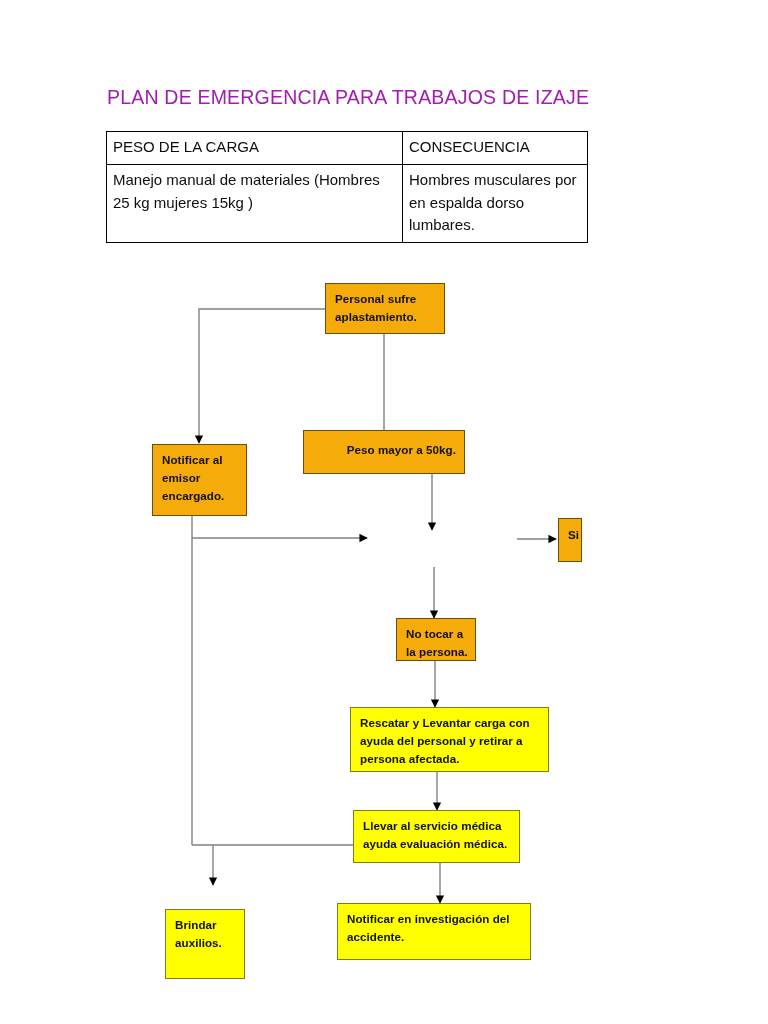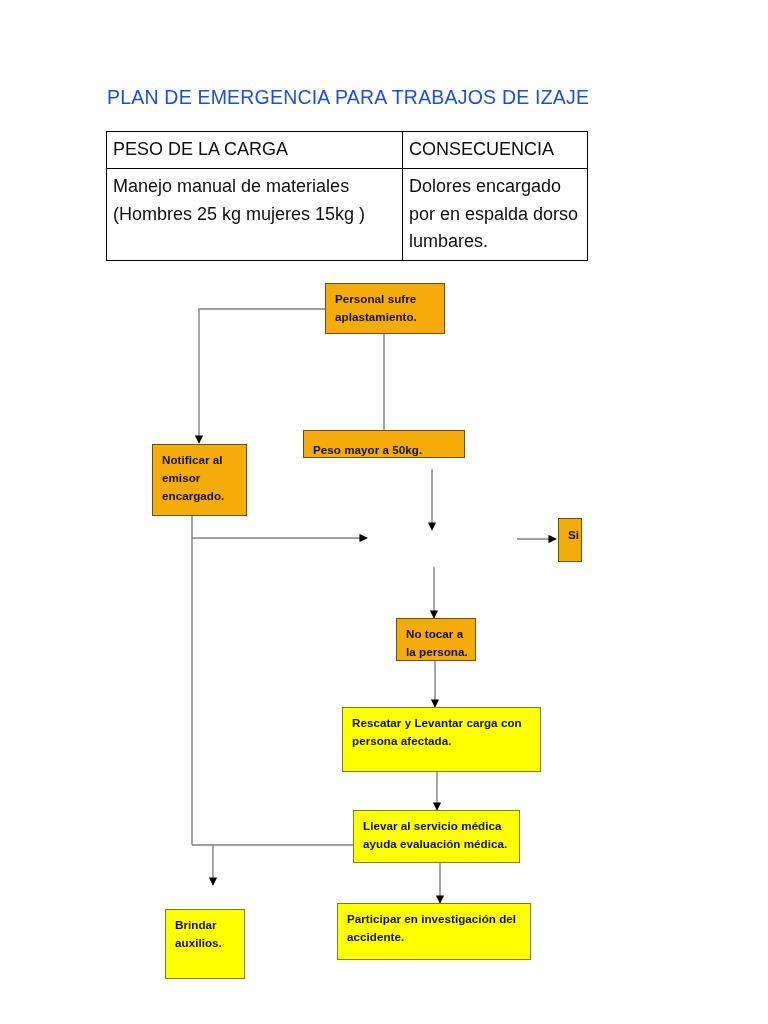--- a/index.html
+++ b/index.html
@@ -24,37 +24,37 @@
   }
 
   
   .doc-title {
     position: absolute;
     left: 107px;
     top: 86px;
     font-size: 19.5px;
     letter-spacing: 0.2px;
     white-space: nowrap;
-    color: #1d4ed8;
+    color: #a21caf;
   }
 
   
   .risk-table {
     position: absolute;
     left: 106px;
     top: 131px;
     width: 455px;
     border-collapse: collapse;
     table-layout: fixed;
   }
   .risk-table td {
     border: 1px solid #000000;
     vertical-align: top;
     padding: 4px 6px 5px 6px;
-    font-size: 18px;
+    font-size: 15px;
     line-height: 1.52;
     color: #0d0d0d;
   }
   .risk-table .col-a { width: 283px; }
   .risk-table .col-b { width: 172px; }
 
   
   #flow {
     position: absolute;
     left: 0;
@@ -97,21 +97,21 @@
   <div class="doc-title">PLAN DE EMERGENCIA PARA TRABAJOS DE IZAJE</div>
 
   <table class="risk-table">
     <tbody>
       <tr>
         <td class="col-a">PESO DE LA CARGA</td>
         <td class="col-b">CONSECUENCIA</td>
       </tr>
       <tr>
         <td class="col-a">Manejo manual de materiales (Hombres 25 kg mujeres 15kg )</td>
-        <td class="col-b">Dolores encargado por en espalda dorso lumbares.</td>
+        <td class="col-b">Hombres musculares por en espalda dorso lumbares.</td>
       </tr>
     </tbody>
   </table>
 
   <div id="flow">
 
     <svg id="flow-lines" viewBox="0 0 768 1024">
       <defs>
         <marker id="arrow" viewBox="0 0 10 10" refX="9" refY="5" markerWidth="6" markerHeight="6" orient="auto-start-reverse">
           <path d="M 0 0 L 10 5 L 0 10 z" fill="#000000"></path>
@@ -148,48 +148,49 @@
       <span class="line">Personal sufre</span>
       <span class="line">aplastamiento.</span>
     </div>
 
     <div class="node orange" style="left:152px; top:444px; width:95px; height:72px;">
       <span class="line">Notificar al</span>
       <span class="line">emisor</span>
       <span class="line">encargado.</span>
     </div>
 
-    <div class="node orange" style="left:303px; top:430px; width:162px; height:28px; padding-top:10px;">
+    <div class="node orange" style="left:303px; top:430px; width:162px; height:44px; padding-top:10px;text-align:right;">
       <span class="line">Peso mayor a 50kg.</span>
     </div>
 
 
     <div class="node orange" style="left:558px; top:518px; width:24px; height:44px; padding-top:7px;">
       <span class="line">Si</span>
     </div>
 
     <div class="node orange" style="left:396px; top:618px; width:80px; height:43px;">
       <span class="line">No tocar a</span>
       <span class="line">la persona.</span>
     </div>
 
-    <div class="node yellow" style="left:342px; top:707px; width:199px; height:65px;">
+    <div class="node yellow" style="left:350px; top:707px; width:199px; height:65px;">
       <span class="line"> Rescatar y Levantar carga con</span>
+      <span class="line">ayuda del personal y retirar a</span>
       <span class="line">persona afectada.</span>
     </div>
 
     <div class="node yellow" style="left:353px; top:810px; width:167px; height:53px;">
       <span class="line">Llevar al servicio médica</span>
       <span class="line">ayuda evaluación médica.</span>
     </div>
 
     <div class="node yellow" style="left:165px; top:885px; width:80px; height:70px;margin-top:24px;">
       <span class="line">Brindar</span>
       <span class="line">auxilios.</span>
     </div>
 
     <div class="node yellow" style="left:337px; top:903px; width:194px; height:57px;">
-      <span class="line">Participar en investigación del</span>
+      <span class="line">Notificar en investigación del</span>
       <span class="line">accidente.</span>
     </div>
 
   </div>
 </div>
 
 </body></html>

